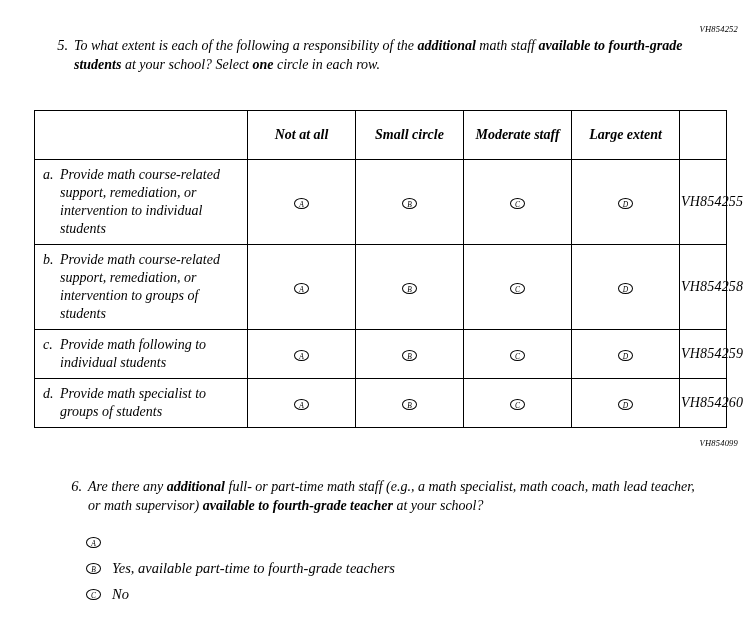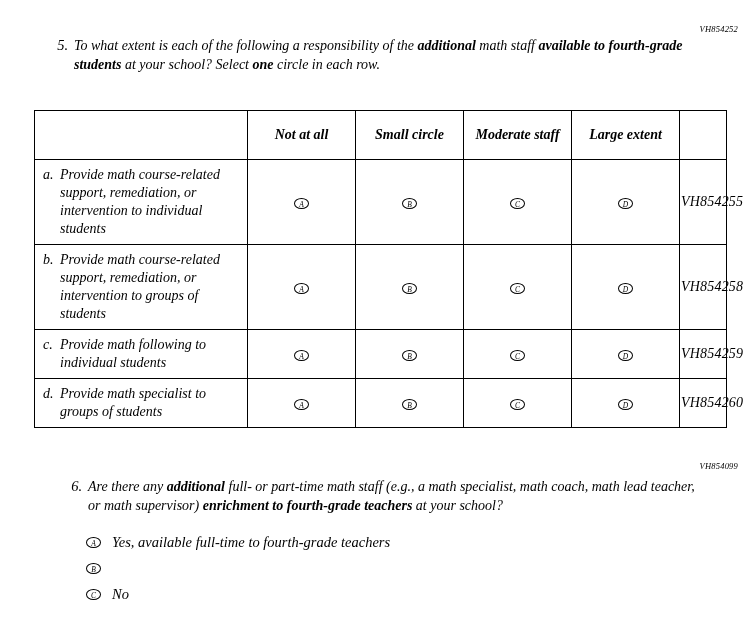--- a/index.html
+++ b/index.html
@@ -127,21 +127,21 @@
     line-height: 11px;
     text-align: center;
     font-family: "Liberation Serif", serif;
     color: #000;
     box-sizing: border-box;
   }
 
   
   .q6-code {
     position: absolute;
-    top: 461px;
+    top: 438px;
     right: 12px;
     font-size: 8.5px;
     letter-spacing: 0.2px;
     margin-left: 6px;
   }
   .q6-block {
     position: absolute;
     top: 477px;
     left: 60px;
     width: 640px;
@@ -248,30 +248,30 @@
         </tr>
       </tbody>
     </table>
   </div>
 
   <div class="q6-code">VH854099</div>
 
   <div class="q6-block">
     <div class="q-row">
       <div class="q-num">6.</div>
-      <div class="q-text"><span>Are there any </span><b>additional</b><span> full- or part-time math staff (e.g., a math specialist, math coach, math lead teacher, or math supervisor) </span><b>enrichment to fourth-grade teachers</b><span> at your school?</span></div>
+      <div class="q-text"><span>Are there any </span><b>additional</b><span> full- or part-time math staff (e.g., a math specialist, math coach, math lead teacher, or math supervisor) </span><b>available to fourth-grade teacher</b><span> at your school?</span></div>
     </div>
 
     <div class="opt-list">
       <div class="opt">
         <span class="bubble">A</span>
-        <span>Yes, available full-time to fourth-grade teachers</span>
       </div>
       <div class="opt">
         <span class="bubble">B</span>
+        <span>Yes, available part-time to fourth-grade teachers</span>
       </div>
       <div class="opt">
         <span class="bubble">C</span>
         <span>No</span>
       </div>
     </div>
   </div>
 
 </div>
 

